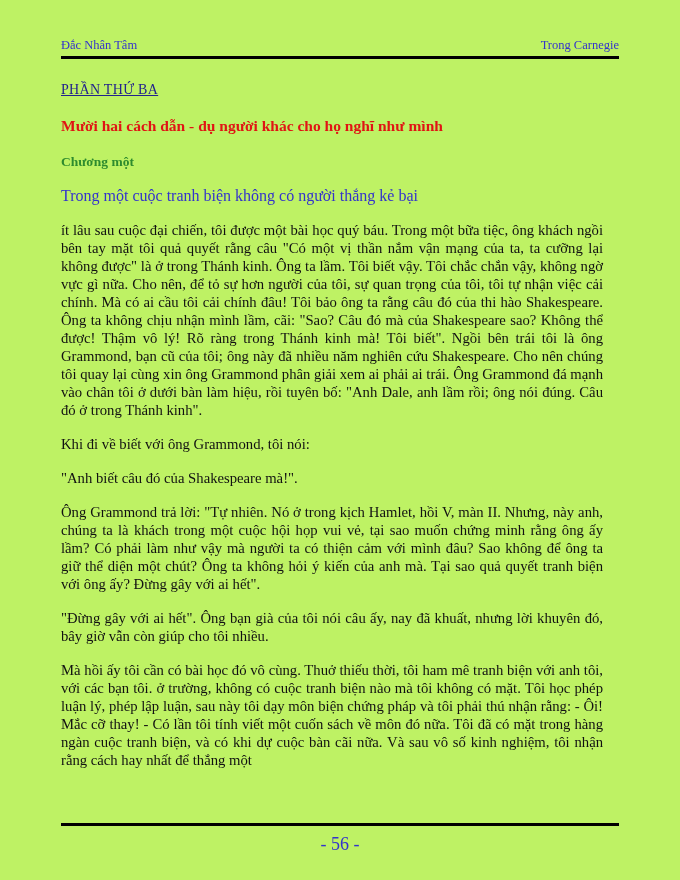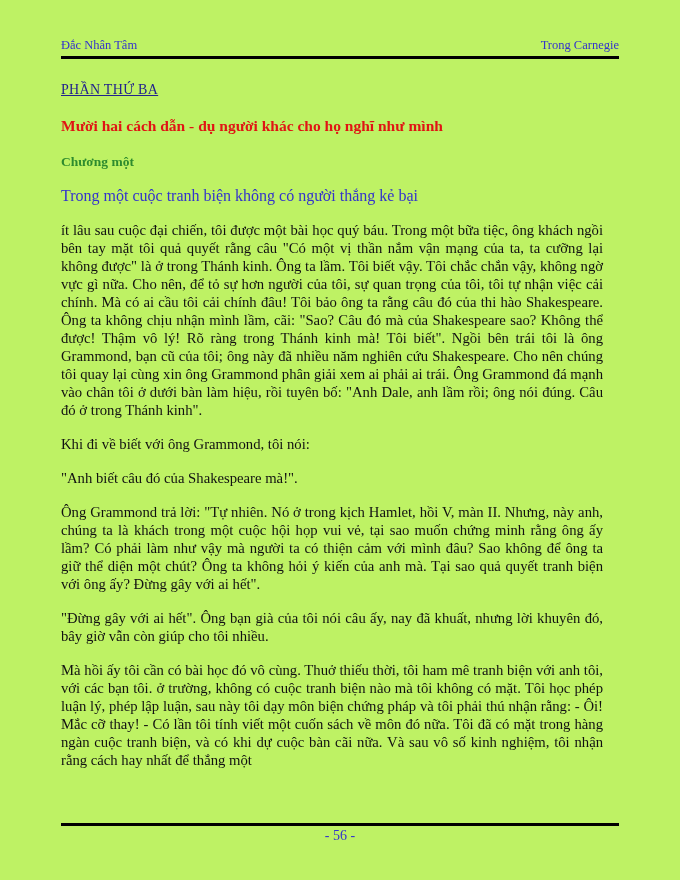--- a/index.html
+++ b/index.html
@@ -55,22 +55,22 @@
     text-align: justify;
     color: #111111;
   }
   .footer {
     position: absolute;
     left: 61px;
     right: 61px;
     top: 823px;
     border-top: 3px solid #000000;
     text-align: center;
-    padding-top: 2px;
-    font-size: 14px;
+    padding-top: 8px;
+    font-size: 18px;
     color: #3333cc;
   }
 </style>
 </head>
 <body>
 
 <div class="page">
 
   <div class="header">
     <span>Đắc Nhân Tâm</span>

